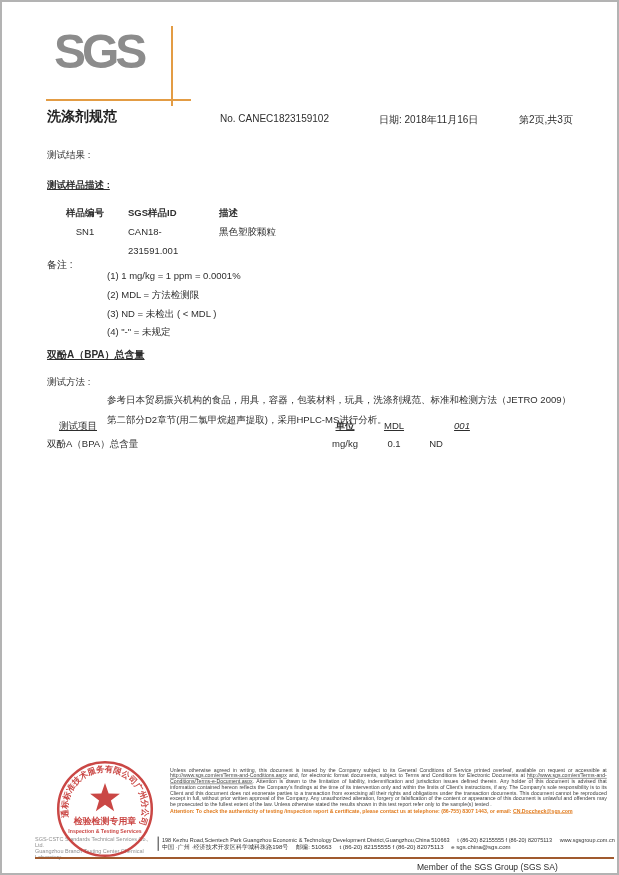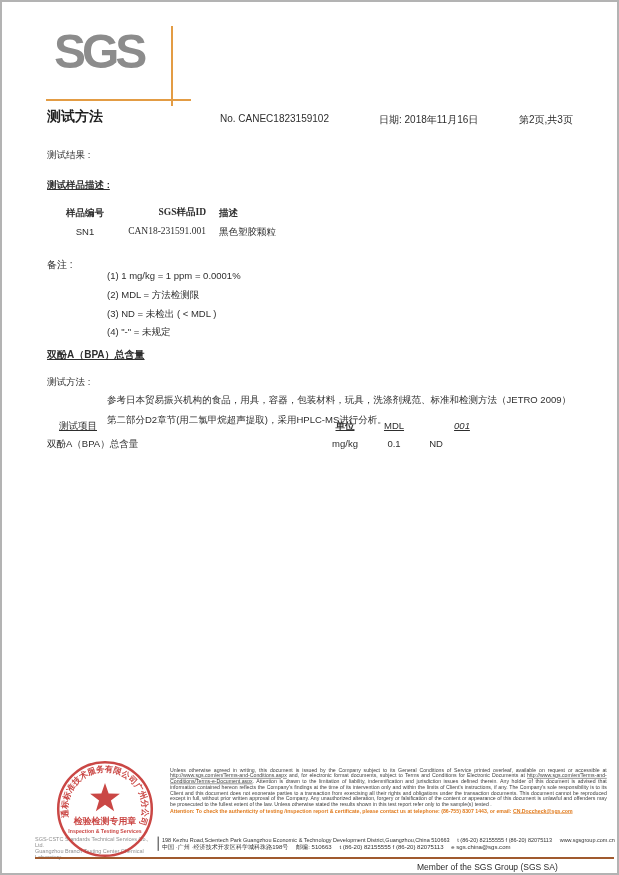--- a/index.html
+++ b/index.html
@@ -24,21 +24,21 @@
   .report-date { left:377px; top:111px; font-size:10px; }
   .report-pages{ left:517px; top:111px; font-size:10px; }
 
   
   .results-label { left:45px; top:147px; font-size:9.5px; }
   .sample-desc-title { left:45px; top:177px; font-size:9.5px; font-weight:bold;
     text-decoration:underline; }
   .sample-table { left:40px; top:201px; font-size:9.5px; }
   .sample-table .row { display:flex; line-height:19px; }
   .sample-table .c1 { width:86px; text-align:center; }
-  .sample-table .c2 { width:78px; text-align:right;font-family:Liberation Serif, serif; }
+  .sample-table .c2 { width:78px; text-align:left; }
   .sample-table .c3 { width:170px; padding-left:13px; text-align:left; }
   .sample-table .hdr { font-weight:bold; }
 
   .remarks-label { left:45px; top:247px; font-size:10px;margin-top:9px; }
   .remarks-list  { left:105px; top:265px; font-size:9.5px; line-height:18.8px;
     list-style:none; }
 
   .bpa-title { left:45px; top:346px; font-size:10px; font-weight:bold;
     text-decoration:underline; }
   .method-label { left:45px; top:374px; font-size:9.5px; }
@@ -80,21 +80,21 @@
 
   .stamp { left:51px; top:755px; width:104px; height:104px; z-index:5; opacity:0.9; }
 </style>
 </head>
 <body>
 
 <div class="abs logo-text">SGS</div>
 <div class="abs logo-hline"></div>
 <div class="abs logo-vline"></div>
 
-<div class="abs doc-title">测试方法</div>
+<div class="abs doc-title">洗涤剂规范</div>
 <div class="abs report-no">No. CANEC1823159102</div>
 <div class="abs report-date">日期: 2018年11月16日</div>
 <div class="abs report-pages">第2页,共3页</div>
 
 <div class="abs results-label">测试结果 :</div>
 
 <div class="abs sample-desc-title">测试样品描述 :</div>
 
 <div class="abs sample-table">
   <div class="row hdr">

